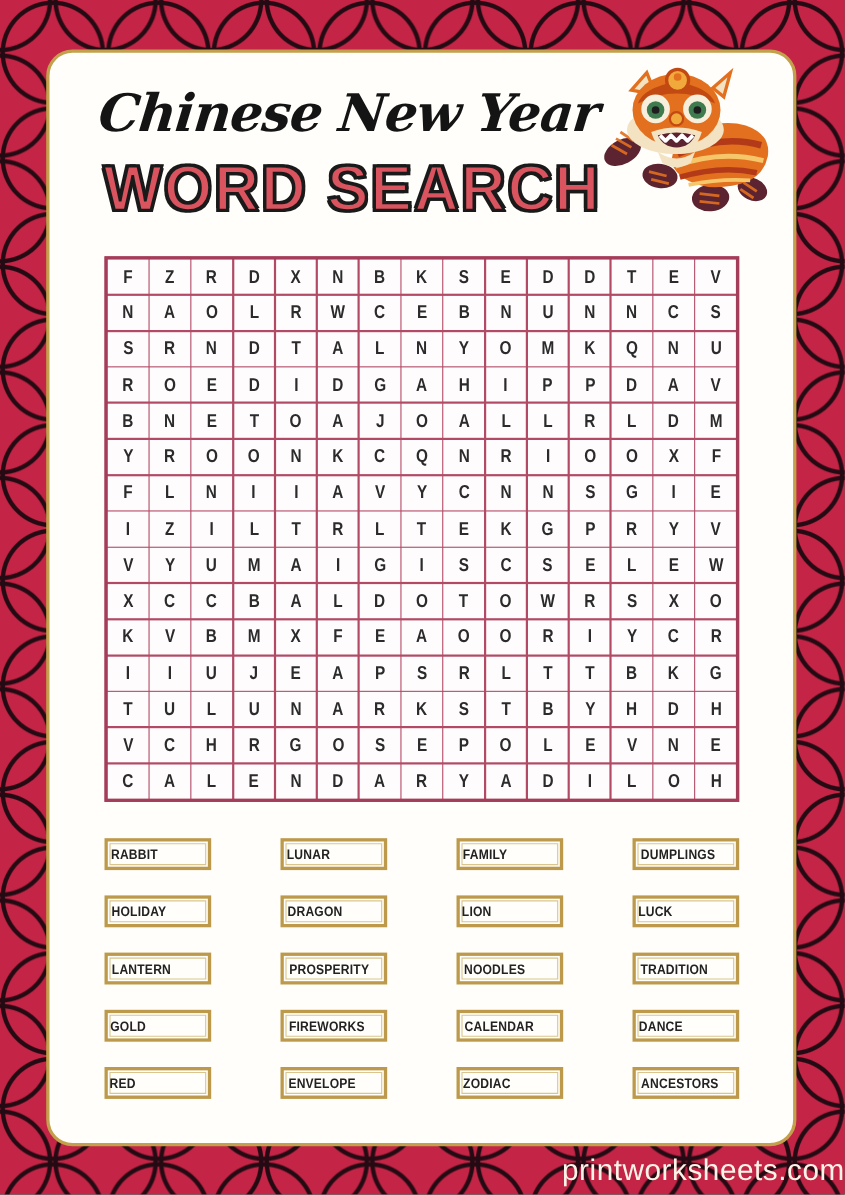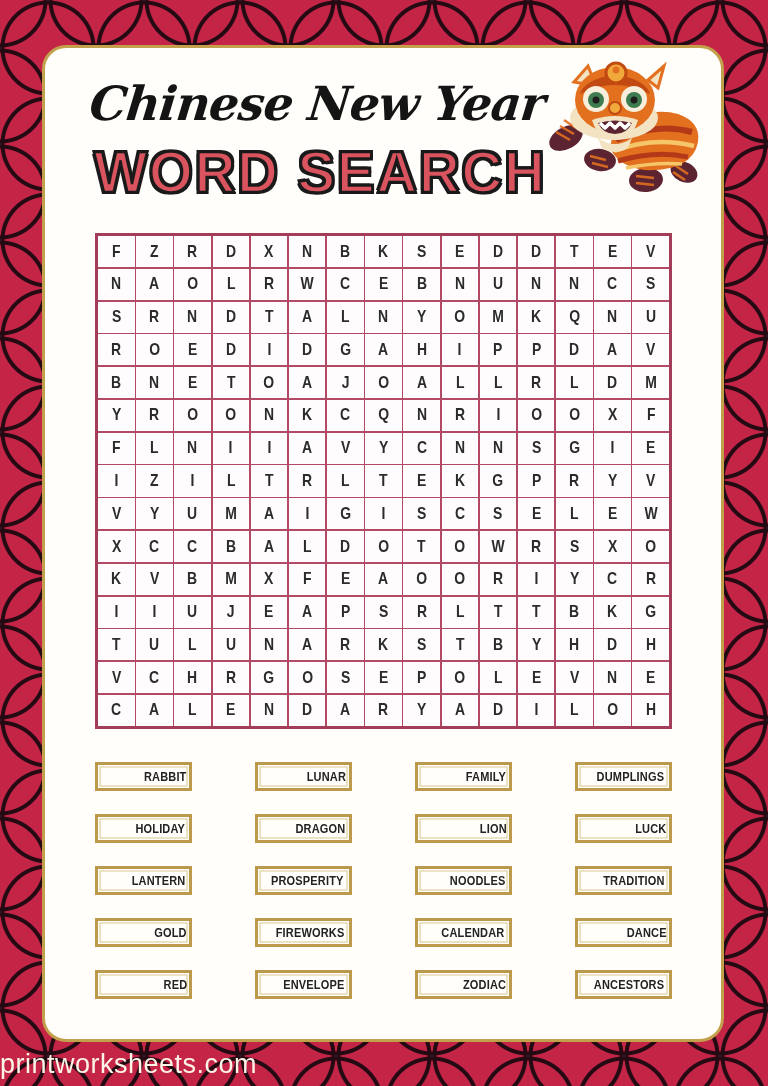--- a/index.html
+++ b/index.html
@@ -73,29 +73,29 @@
     display:grid;
     grid-template-columns:repeat(4, 97px);
     justify-content:space-between;
     row-gap:23px;
   }
   .word-box {
     height:29px;
     background:#fffefb;
     border:3px solid #BD9A4B;
     box-shadow:inset 0 0 0 1.5px #fffefb, inset 0 0 0 2.5px #d9c58d;
-    display:flex; align-items:center; justify-content:flex-end;
+    display:flex; align-items:center; justify-content:flex-start;
     font-size:12.5px; font-weight:bold; color:#222;
     letter-spacing:0.2px; overflow:hidden;
   }
   .word-box > span { transform:scaleX(0.88); display:inline-block; white-space:nowrap; }
   
   .footer {
     position:absolute; left:0; bottom:6px; width:100%;
-    text-align:left;
+    text-align:right;
     font-size:27px; color:#fdf4e8;
     letter-spacing:0.5px;
     font-family:"Liberation Sans", sans-serif;
   }
 </style>
 </head>
 <body>
 
 <div class="page">
   <div class="card"></div>

